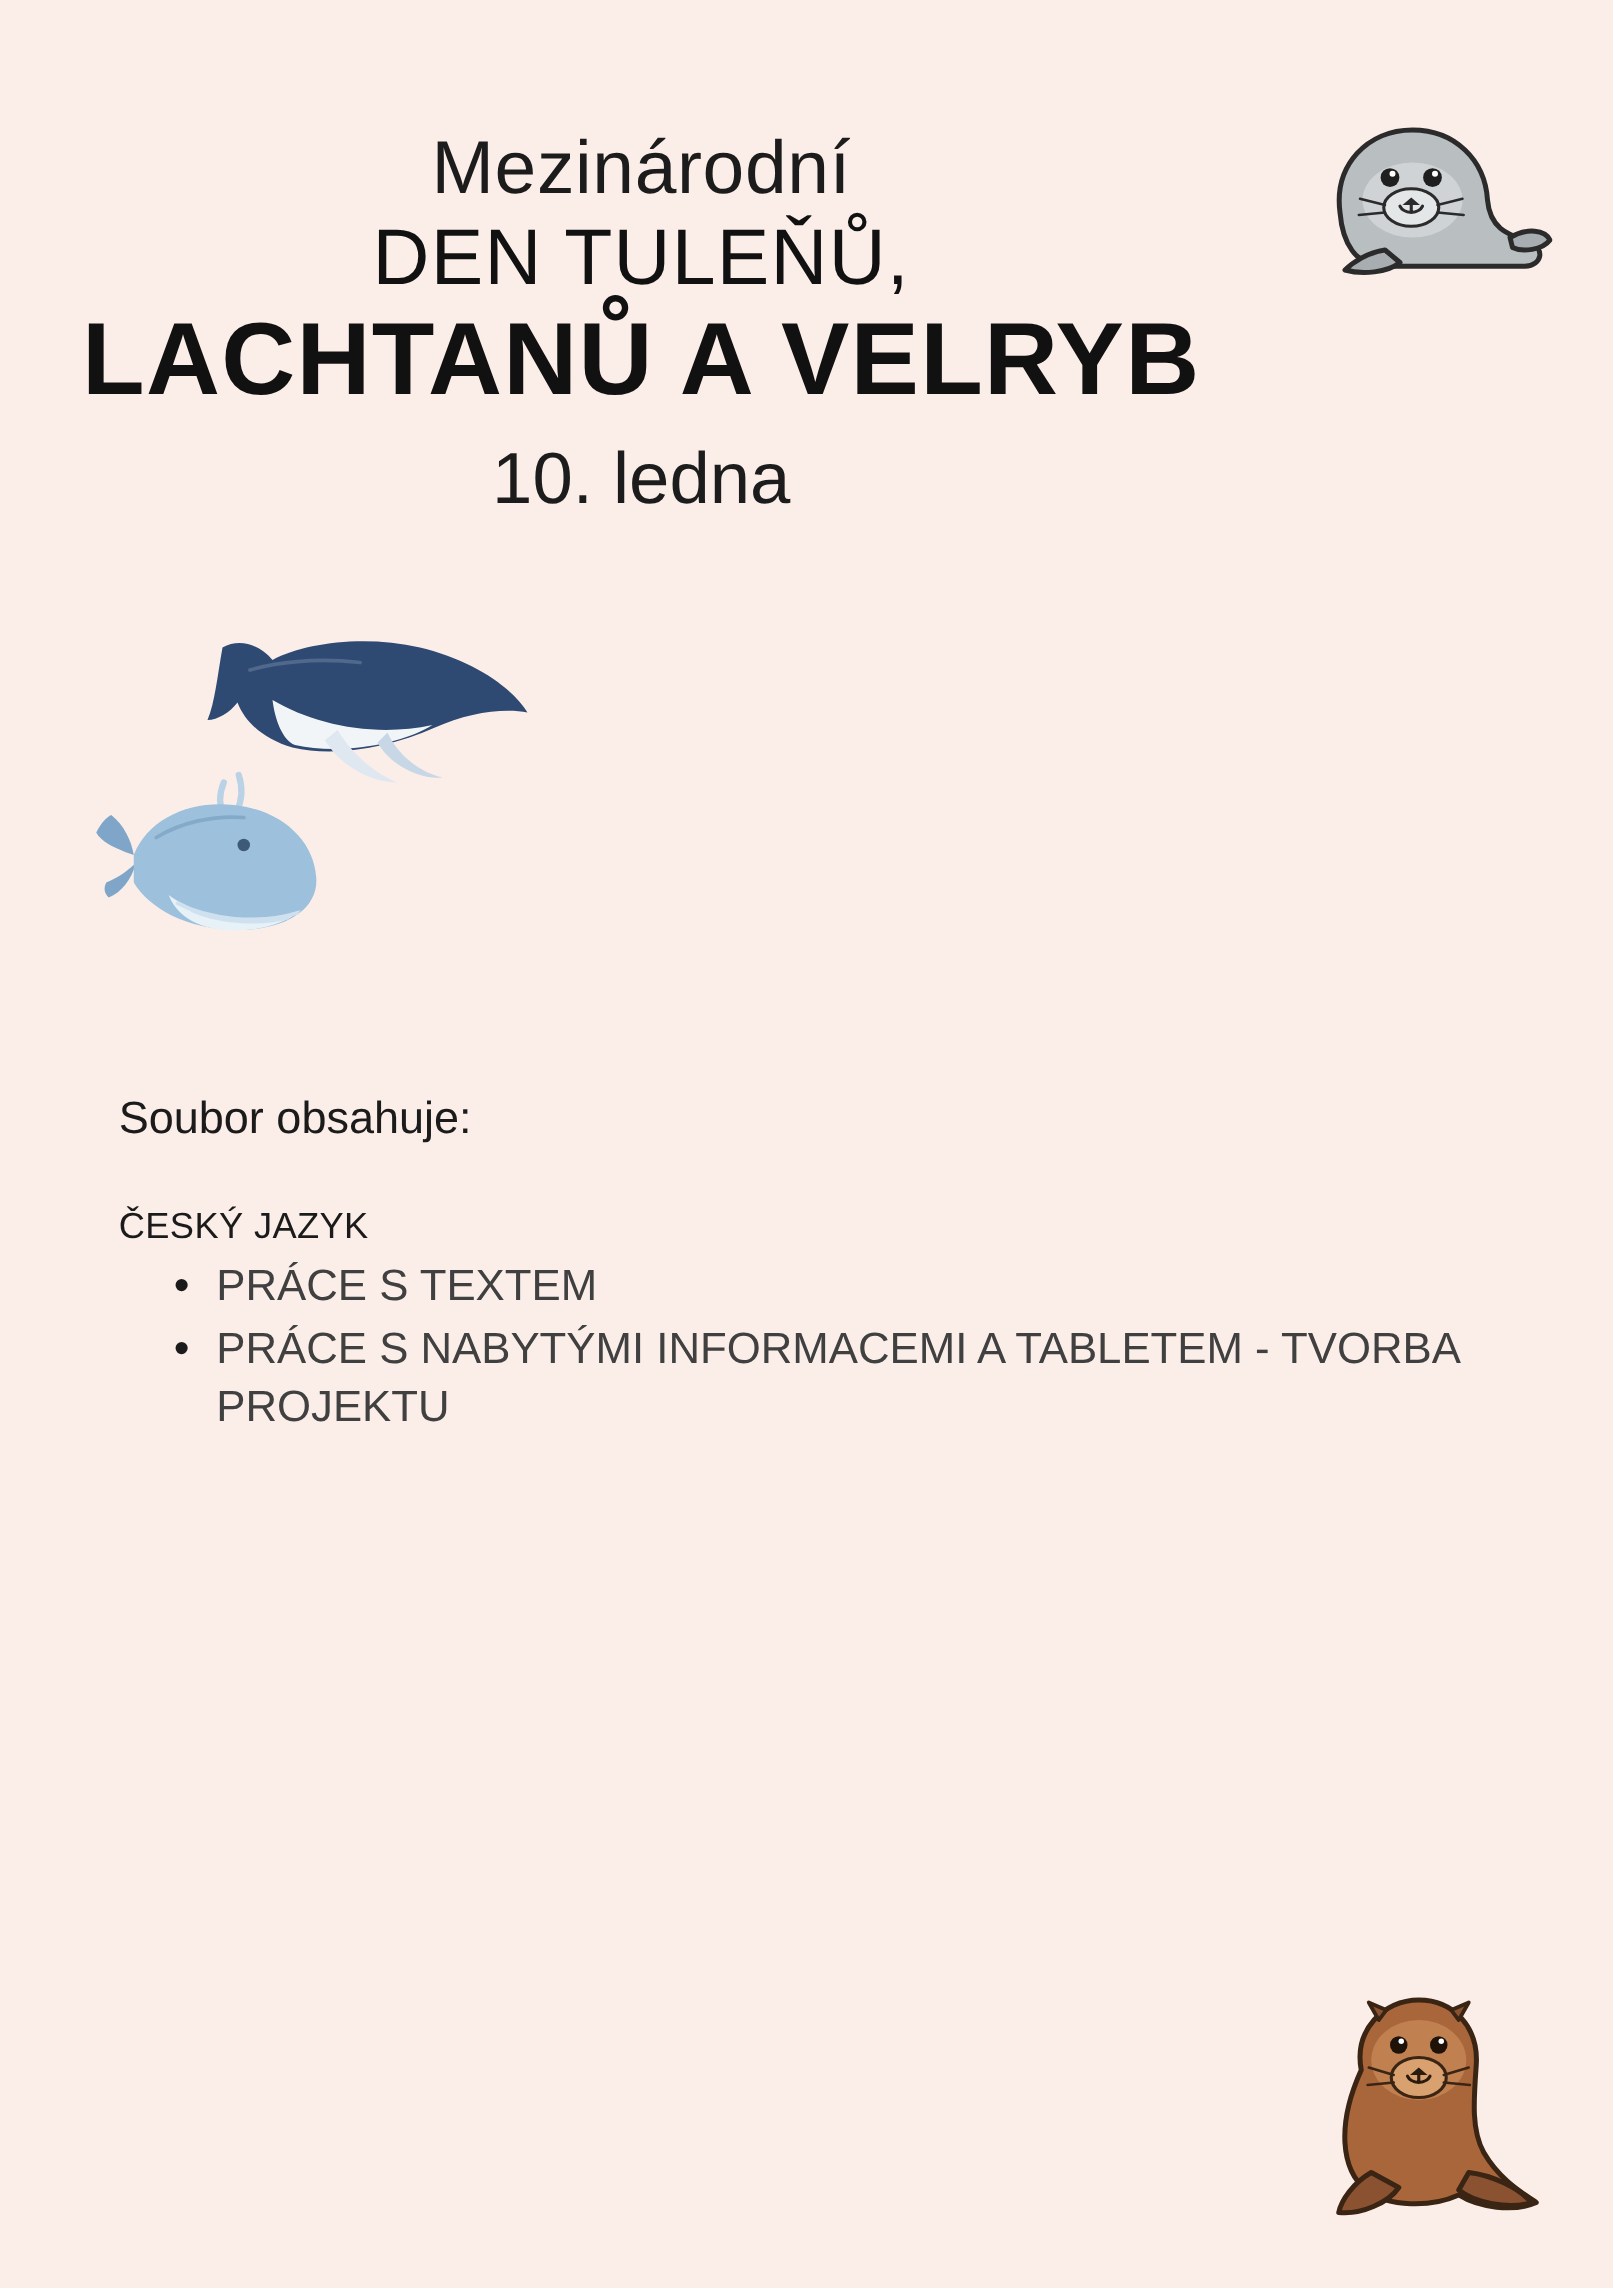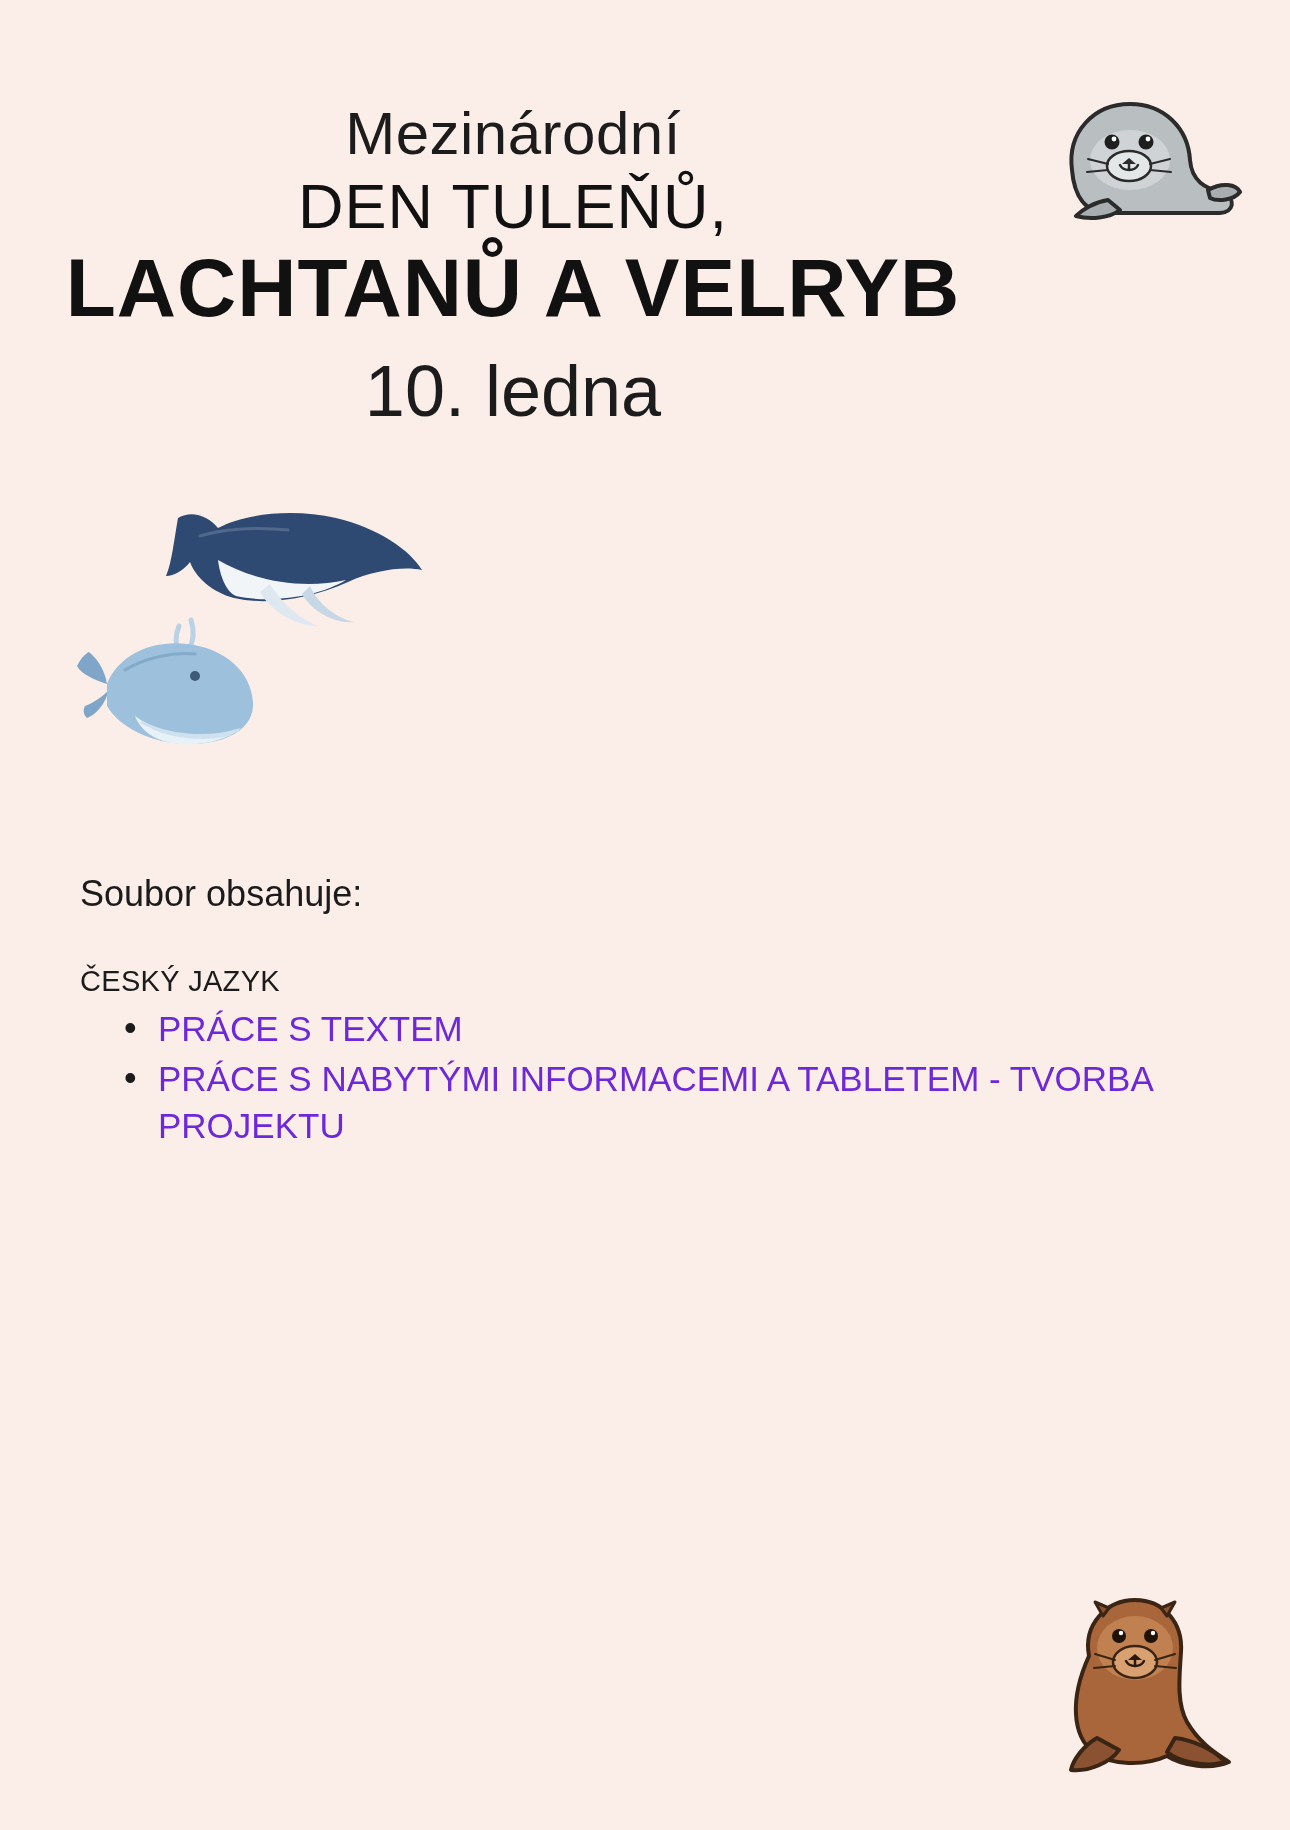--- a/index.html
+++ b/index.html
@@ -48,21 +48,21 @@
   }
   .title-main-2 {
     font-size: 82px;
     font-weight: 700;
     line-height: 1.14;
     letter-spacing: 1px;
     color: #111111;
     margin-top: -2px;
   }
   .title-date {
-    font-size: 72px;
+    font-size: 58px;
     font-weight: 400;
     line-height: 1.2;
     color: #1c1c1c;
     margin-top: 14px;
   }
 
   
   .art {
     position: absolute;
   }
@@ -88,21 +88,21 @@
     bottom: 40px;
     right: 55px;
     width: 210px;
     height: 220px;
   }
 
   
   .content {
     position: absolute;
     top: 870px;
-    left: 80px;
+    left: 95px;
     width: 1120px;
   }
   .intro {
     font-size: 36px;
     line-height: 1.35;
     color: #1b1b1b;
     margin-bottom: 46px;
   }
   .section {
     margin-bottom: 40px;
@@ -115,21 +115,21 @@
   }
   ul.bullets {
     list-style: none;
     margin: 0;
     padding: 0 0 0 42px;
   }
   ul.bullets li {
     position: relative;
     font-size: 35px;
     line-height: 1.34;
-    color: #6d28d9;
+    color: #404040;
     padding-left: 36px;
     margin-bottom: 4px;
   }
   ul.bullets li::before {
     content: "•";
     position: absolute;
     left: 2px;
     top: -2px;
     font-size: 36px;
     line-height: 1.34;

